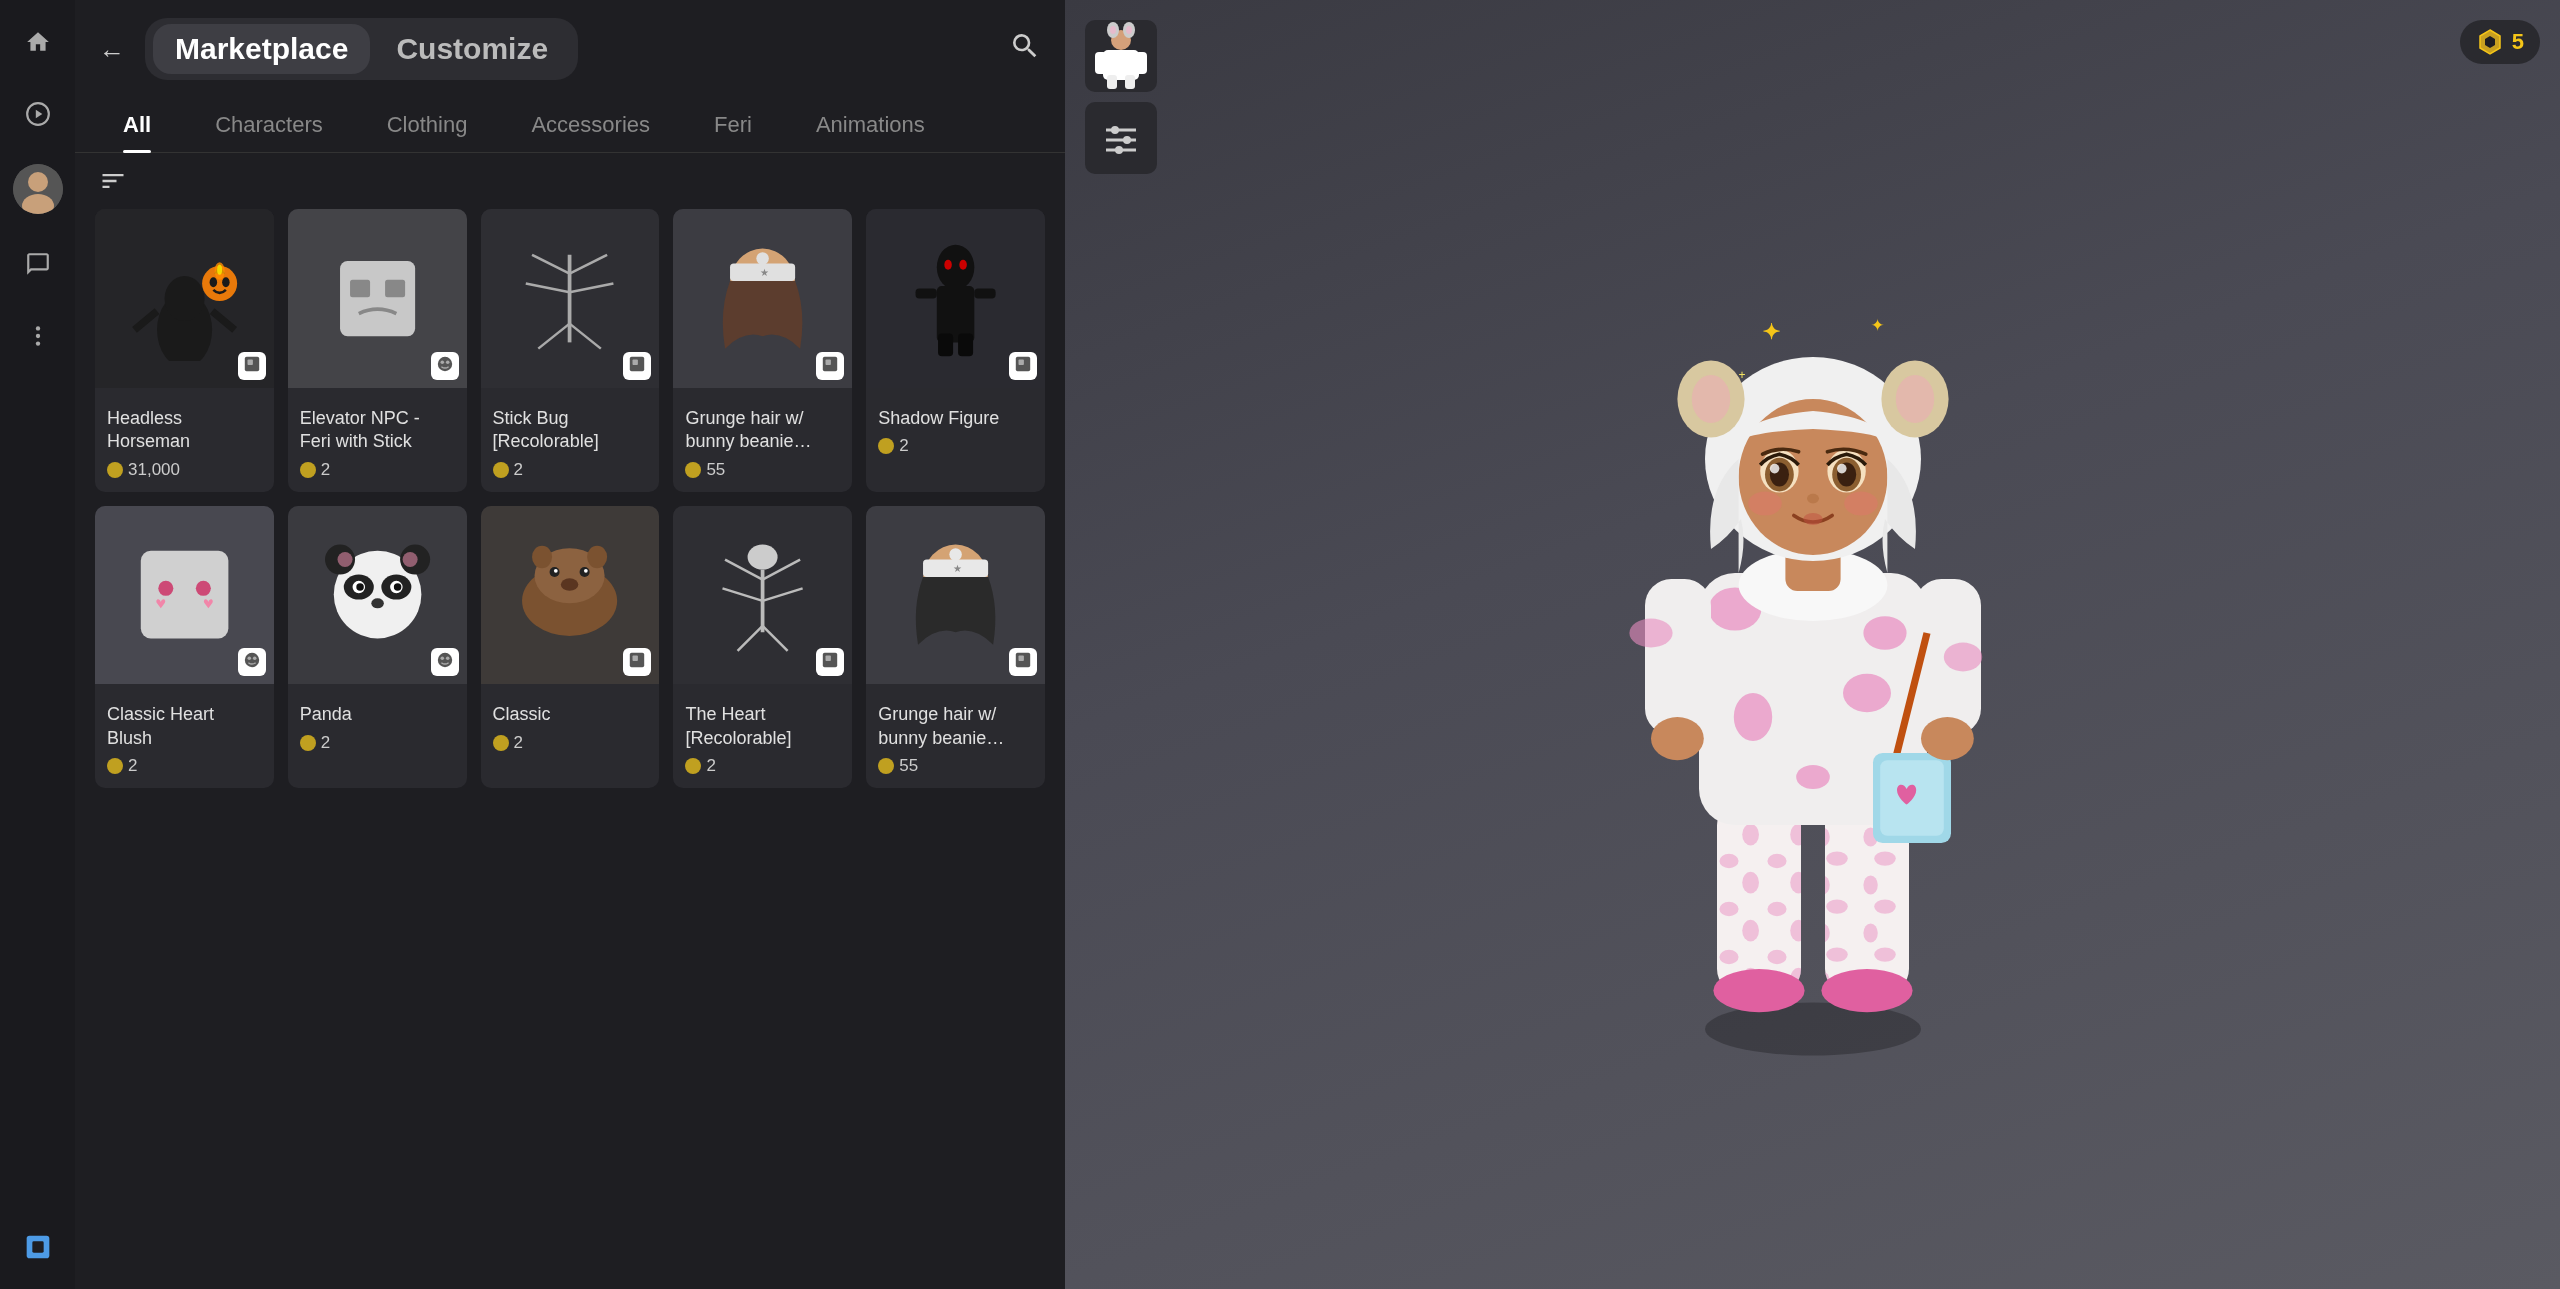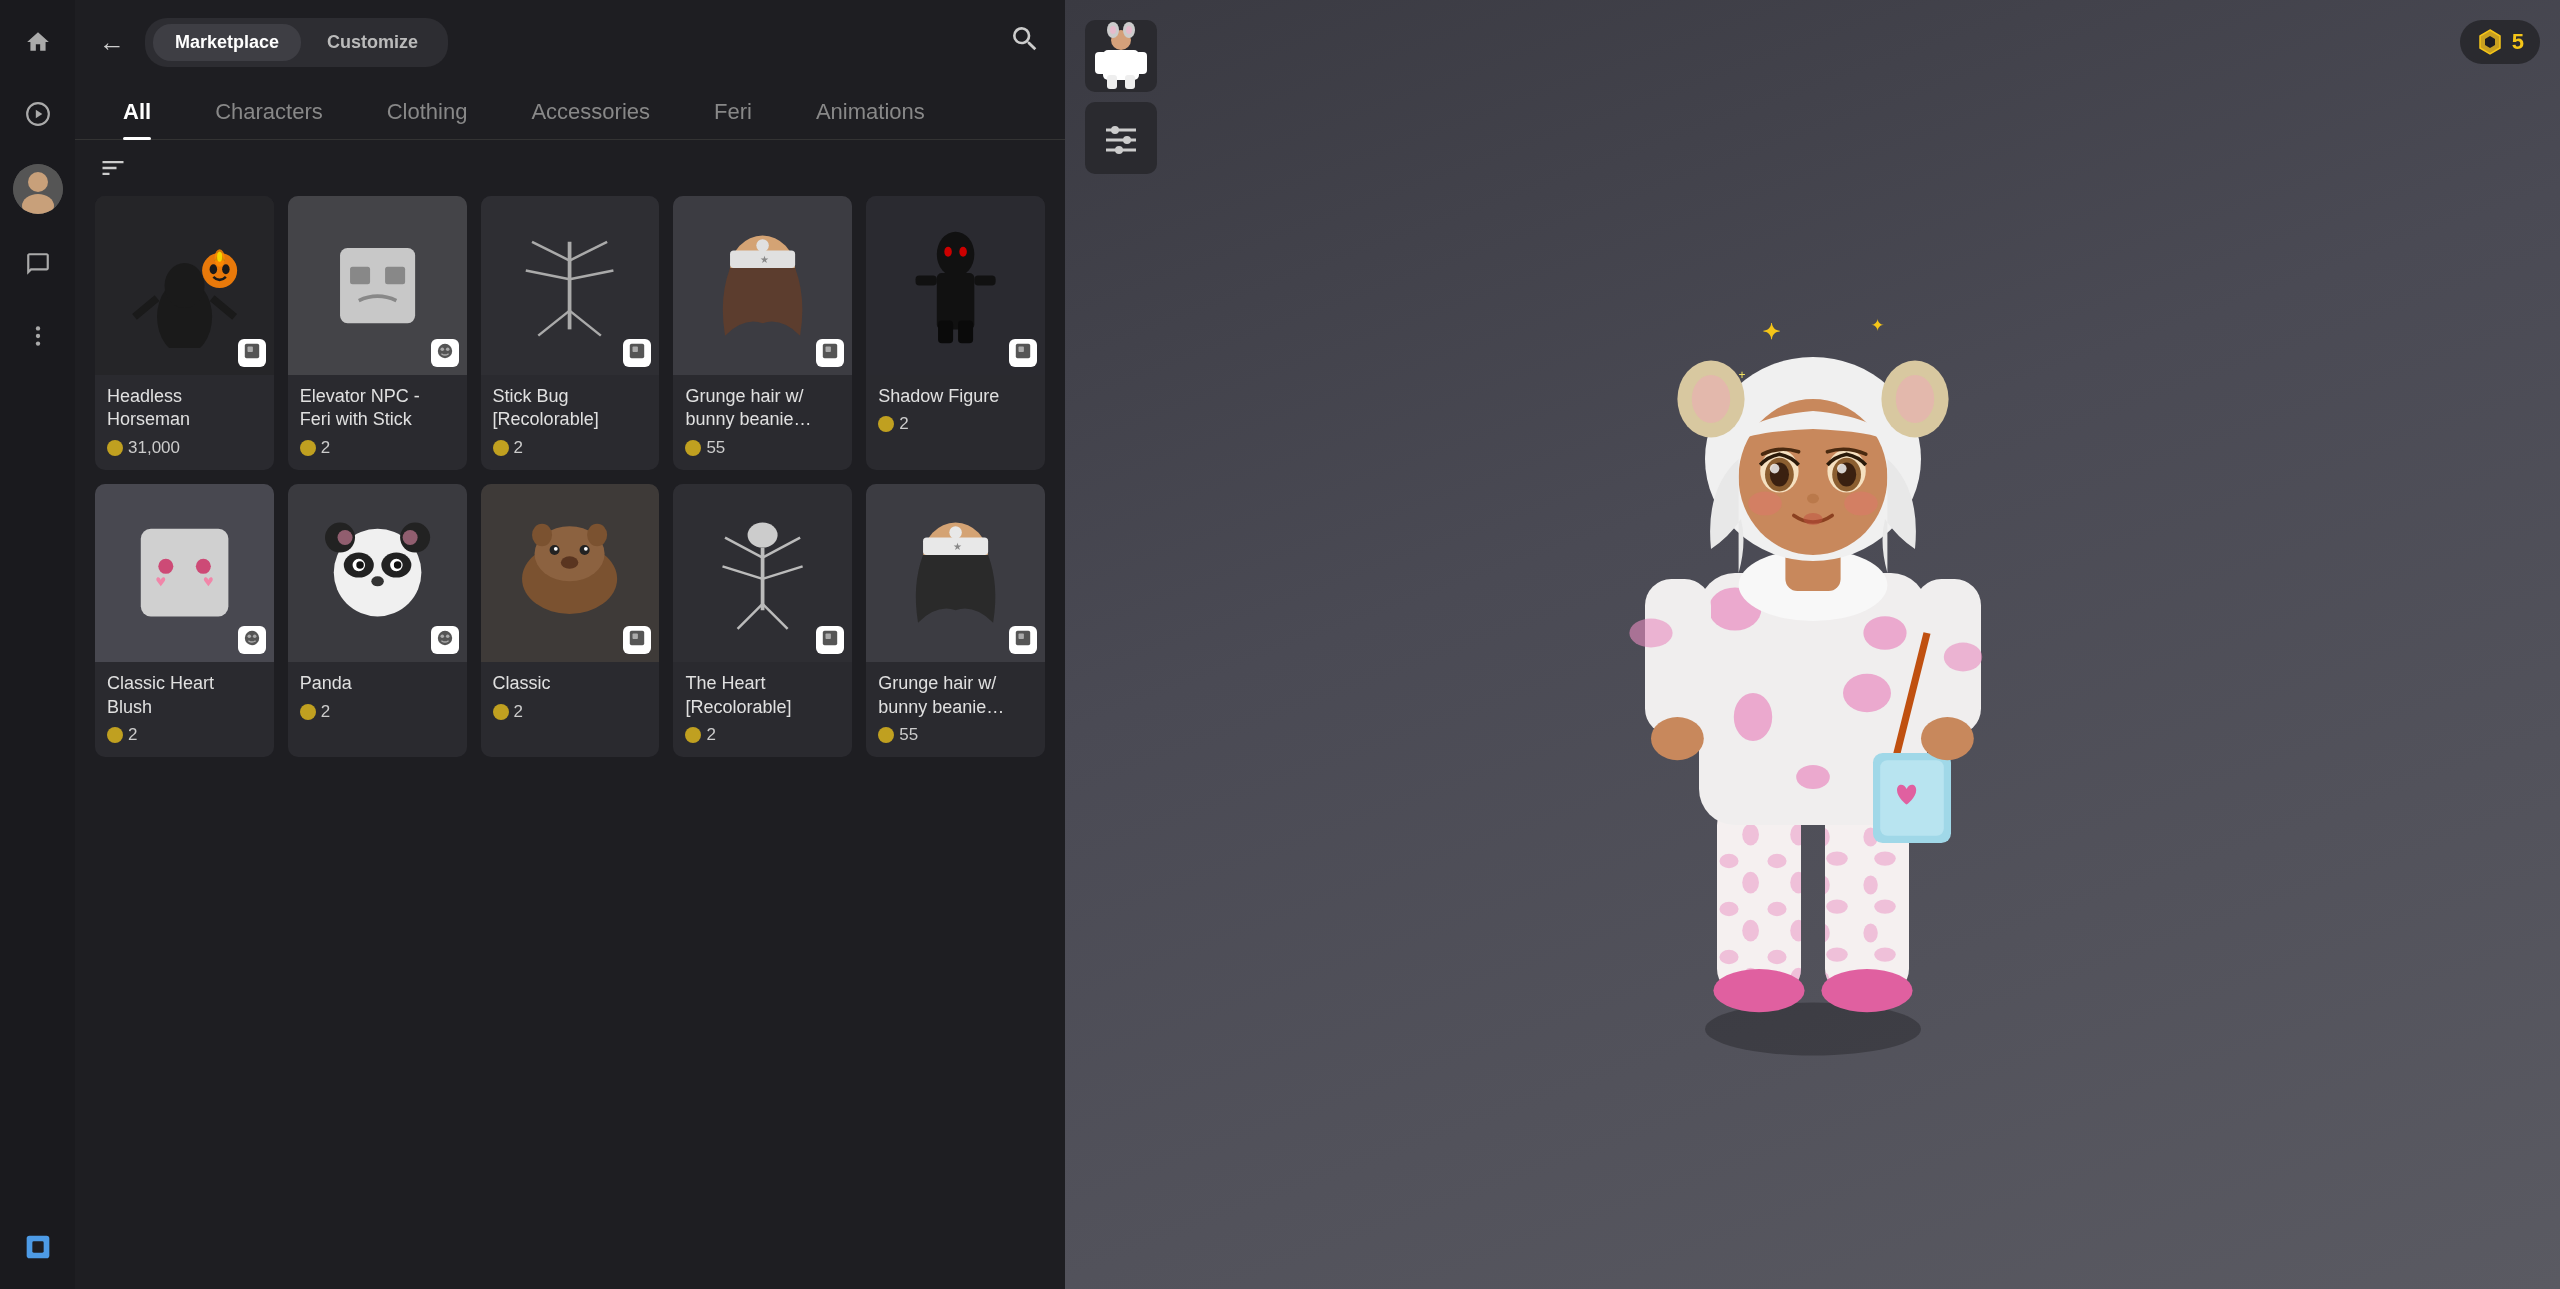--- a/index.html
+++ b/index.html
@@ -71,21 +71,21 @@
       display: flex;
       align-items: center;
       background: #2d2d32;
       border-radius: 22px;
       padding: 6px 8px;
       gap: 4px;
     }
     .top-bar-tab {
       padding: 8px 22px;
       border-radius: 18px;
-      font-size: 18px;
+      font-size: 30px;
       font-weight: 600;
       cursor: pointer;
       color: #bbb;
     }
     .top-bar-tab.active {
       background: #3e3e44;
       color: #fff;
     }
     .search-icon-btn {
       margin-left: auto;
@@ -184,20 +184,21 @@
     }
     .item-info {
       padding: 10px 12px 12px;
     }
     .item-name {
       font-size: 18px;
       color: #e0e0e0;
       font-weight: 500;
       margin-bottom: 6px;
       line-height: 1.3;
+      margin-top: 9px;
     }
     .item-price {
       display: flex;
       align-items: center;
       gap: 5px;
       font-size: 17px;
       color: #ccc;
     }
     .robux-icon {
       width: 16px;

